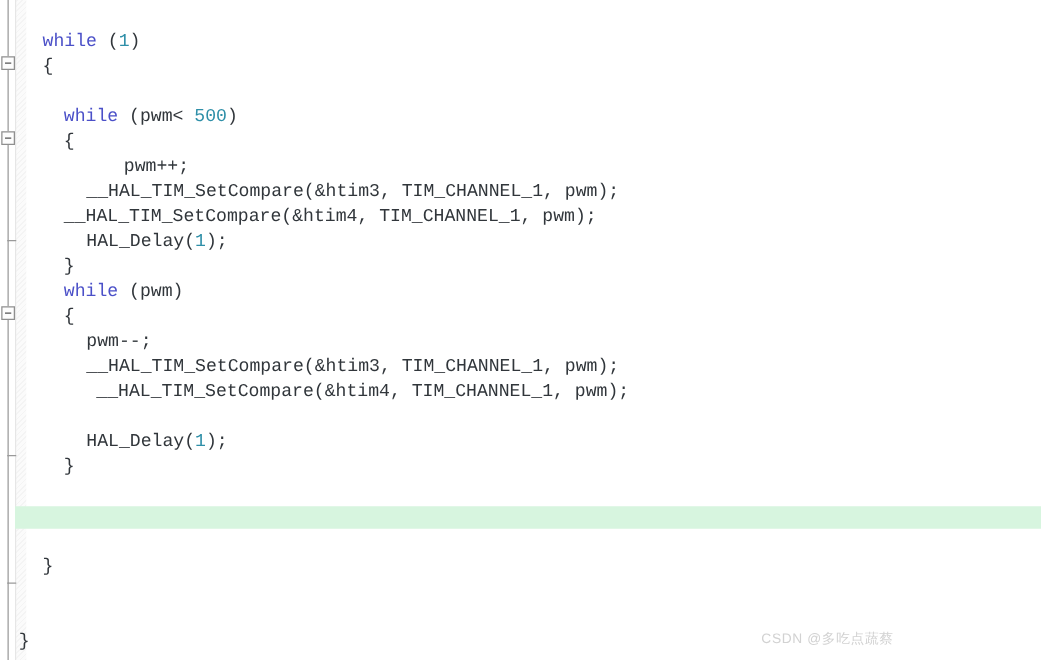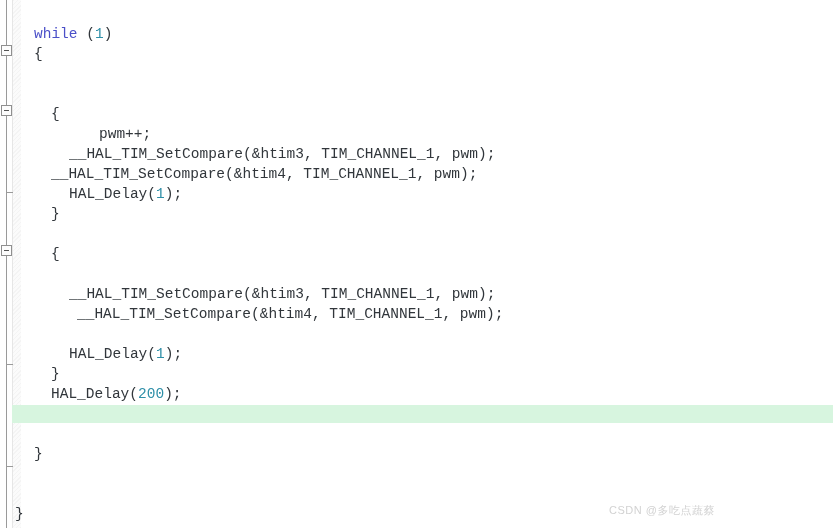--- a/index.html
+++ b/index.html
@@ -144,31 +144,33 @@
       <div class="fold-box" style="top: 45px;"></div>
       <div class="fold-box" style="top: 105px;"></div>
       <div class="fold-box" style="top: 245px;"></div>
     </div>
 
   <div id="current-line-highlight" class="current-line" style="top: 405px; height: 18px;"></div>
 
   <div id="code-surface">
       <div class="code-line" style="top: 24px; padding-left: 34px;"><span class="kw">while</span><span class="punc"> (</span><span class="num">1</span><span class="punc">)</span></div>
       <div class="code-line" style="top: 44px; padding-left: 34px;"><span class="punc">{</span></div>
+      <div class="code-line" style="top: 84px; padding-left: 51px;"><span class="kw">while</span><span class="punc"> (pwm&lt; </span><span class="num">500</span><span class="punc">)</span></div>
       <div class="code-line" style="top: 104px; padding-left: 51px;"><span class="punc">{</span></div>
       <div class="code-line" style="top: 124px; padding-left: 99px;"><span class="punc">pwm++;</span></div>
       <div class="code-line" style="top: 144px; padding-left: 69px;"><span class="punc">__HAL_TIM_SetCompare(&amp;htim3, TIM_CHANNEL_1, pwm);</span></div>
       <div class="code-line" style="top: 164px; padding-left: 51px;"><span class="punc">__HAL_TIM_SetCompare(&amp;htim4, TIM_CHANNEL_1, pwm);</span></div>
       <div class="code-line" style="top: 184px; padding-left: 69px;"><span class="punc">HAL_Delay(</span><span class="num">1</span><span class="punc">);</span></div>
       <div class="code-line" style="top: 204px; padding-left: 51px;"><span class="punc">}</span></div>
+      <div class="code-line" style="top: 224px; padding-left: 51px;"><span class="kw">while</span><span class="punc"> (pwm)</span></div>
       <div class="code-line" style="top: 244px; padding-left: 51px;"><span class="punc">{</span></div>
+      <div class="code-line" style="top: 264px; padding-left: 69px;"><span class="punc">pwm--;</span></div>
       <div class="code-line" style="top: 284px; padding-left: 69px;"><span class="punc">__HAL_TIM_SetCompare(&amp;htim3, TIM_CHANNEL_1, pwm);</span></div>
       <div class="code-line" style="top: 304px; padding-left: 77px;"><span class="punc">__HAL_TIM_SetCompare(&amp;htim4, TIM_CHANNEL_1, pwm);</span></div>
       <div class="code-line" style="top: 344px; padding-left: 69px;"><span class="punc">HAL_Delay(</span><span class="num">1</span><span class="punc">);</span></div>
       <div class="code-line" style="top: 364px; padding-left: 51px;"><span class="punc">}</span></div>
-      <div class="code-line" style="top: 384px; padding-left: 51px;"><span class="punc">HAL_Delay(</span><span class="num">200</span><span class="punc">);</span></div>
       <div class="code-line" style="top: 444px; padding-left: 34px;"><span class="punc">}</span></div>
       <div class="code-line" style="top: 504px; padding-left: 15px;"><span class="punc">}</span></div>
     </div>
 
   <div id="watermark">CSDN @多吃点蔬蔡</div>
 
 </div>
 
 </body></html>

